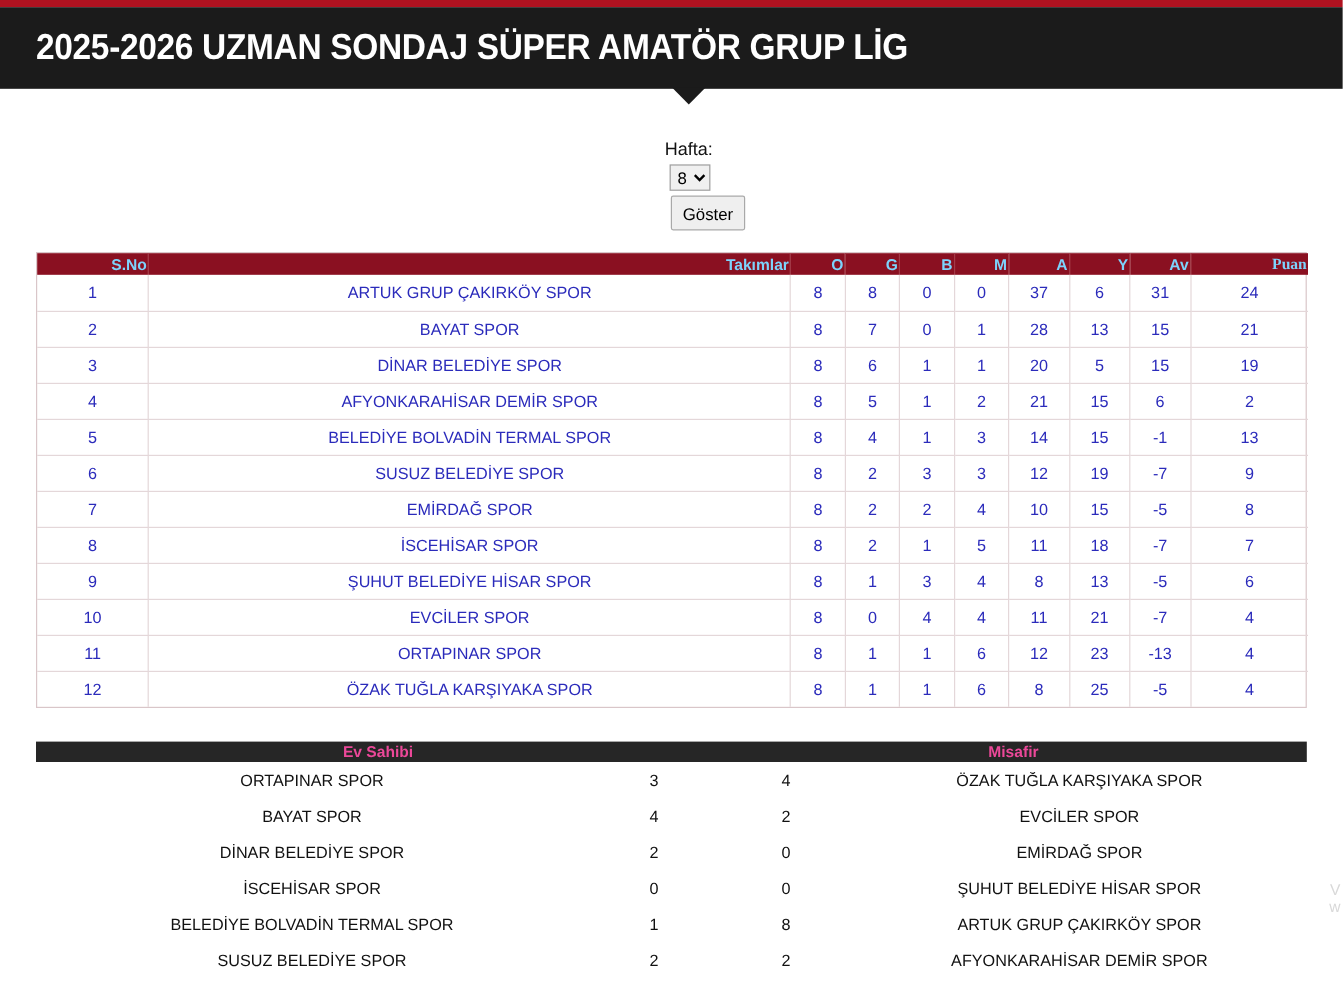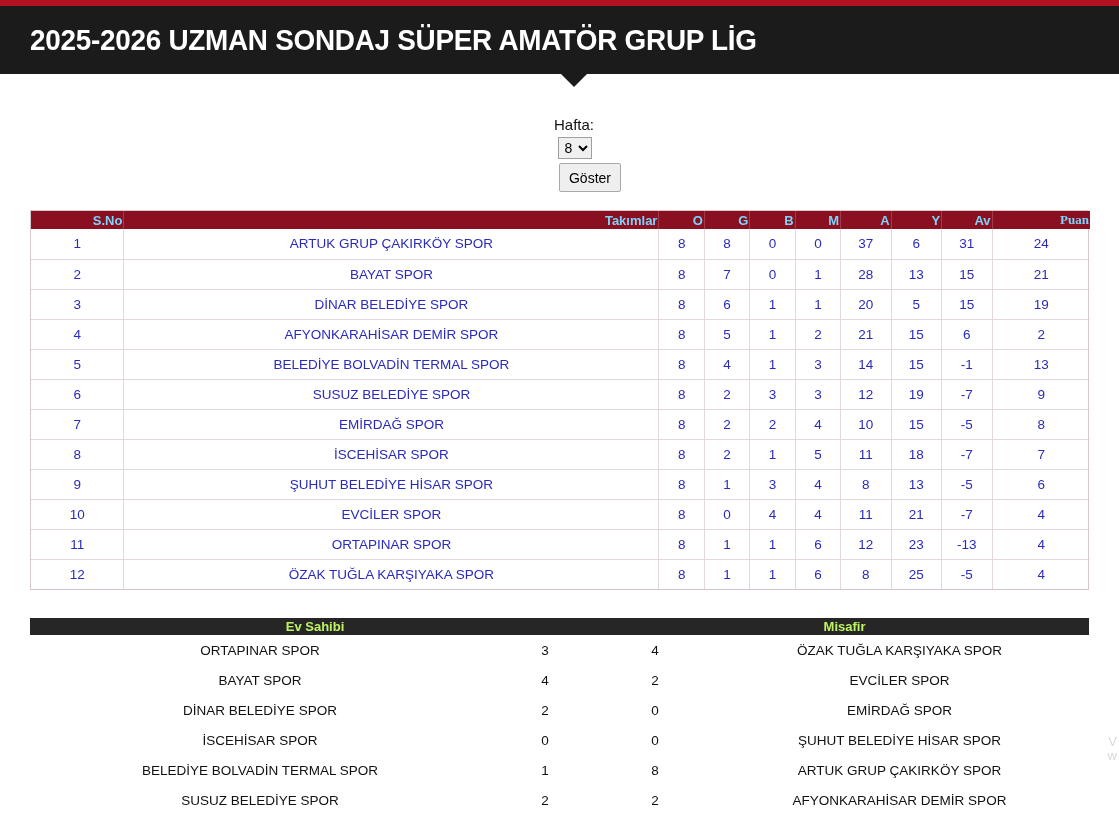--- a/index.html
+++ b/index.html
@@ -114,21 +114,21 @@
   .fixtures-wrap {
     margin: 28px 30px 0 30px;
   }
   table.fixtures {
     border-collapse: collapse;
     width: 1059px;
     table-layout: fixed;
   }
   table.fixtures thead th {
     background: #262626;
-    color: #bef264;
+    color: #ec4899;
     font-size: 13px;
     font-weight: bold;
     height: 14px;
     text-align: center;
     vertical-align: middle;
   }
   table.fixtures tbody td {
     height: 30px;
     font-size: 13.5px;
     color: #111111;

